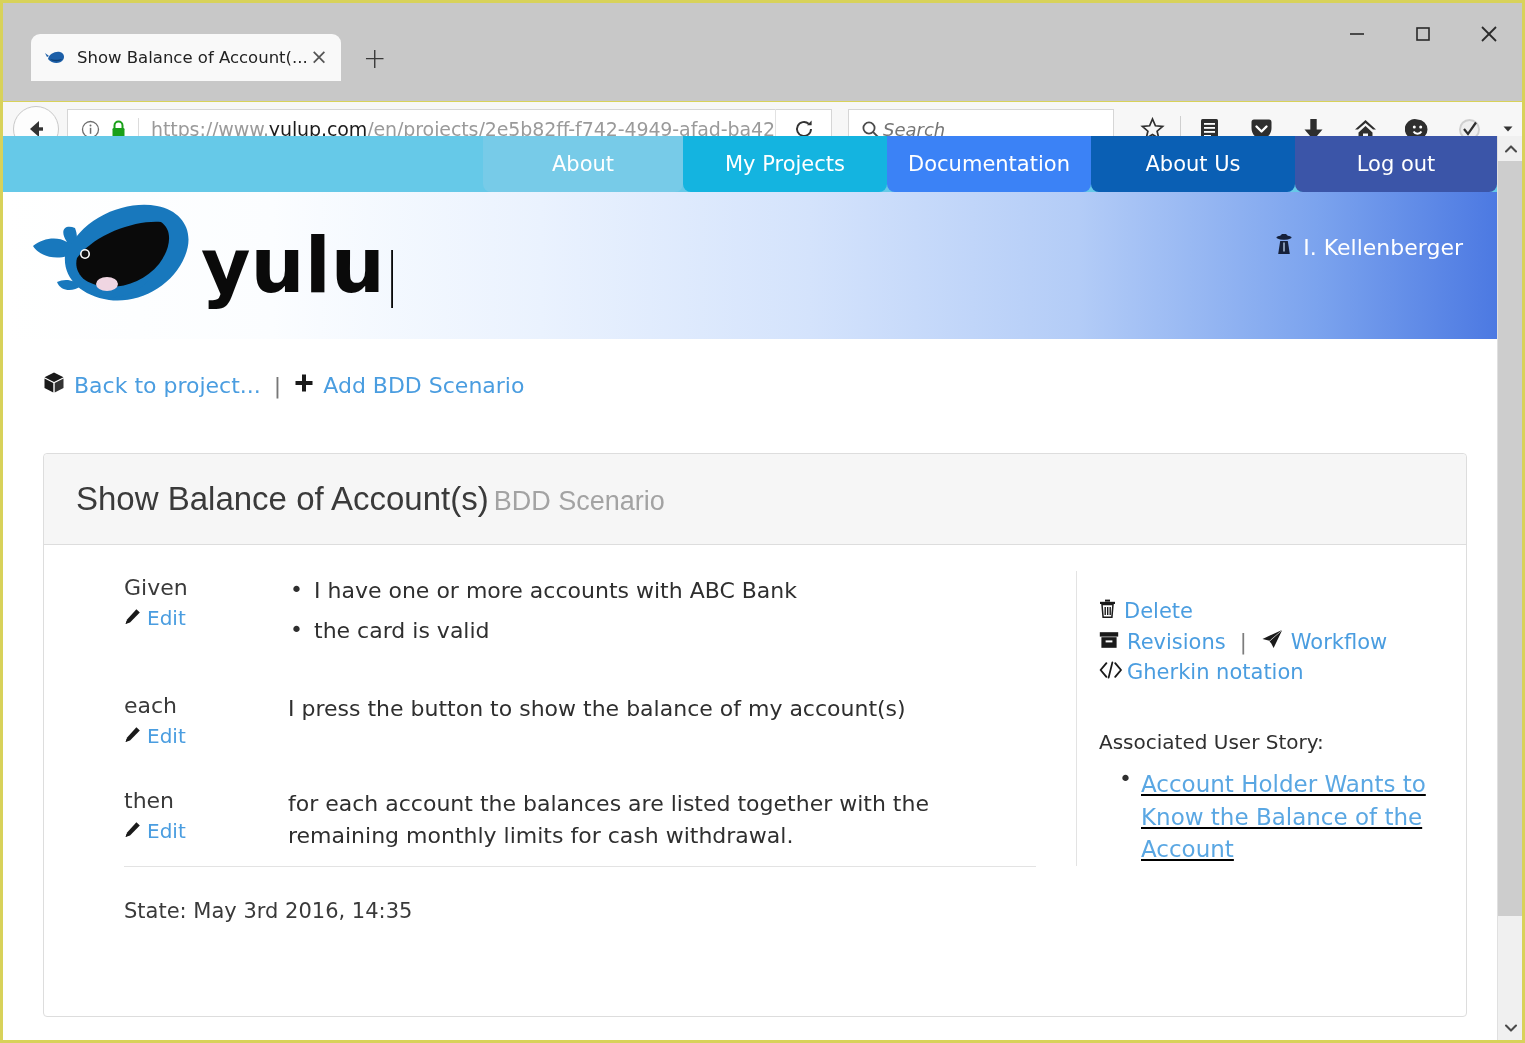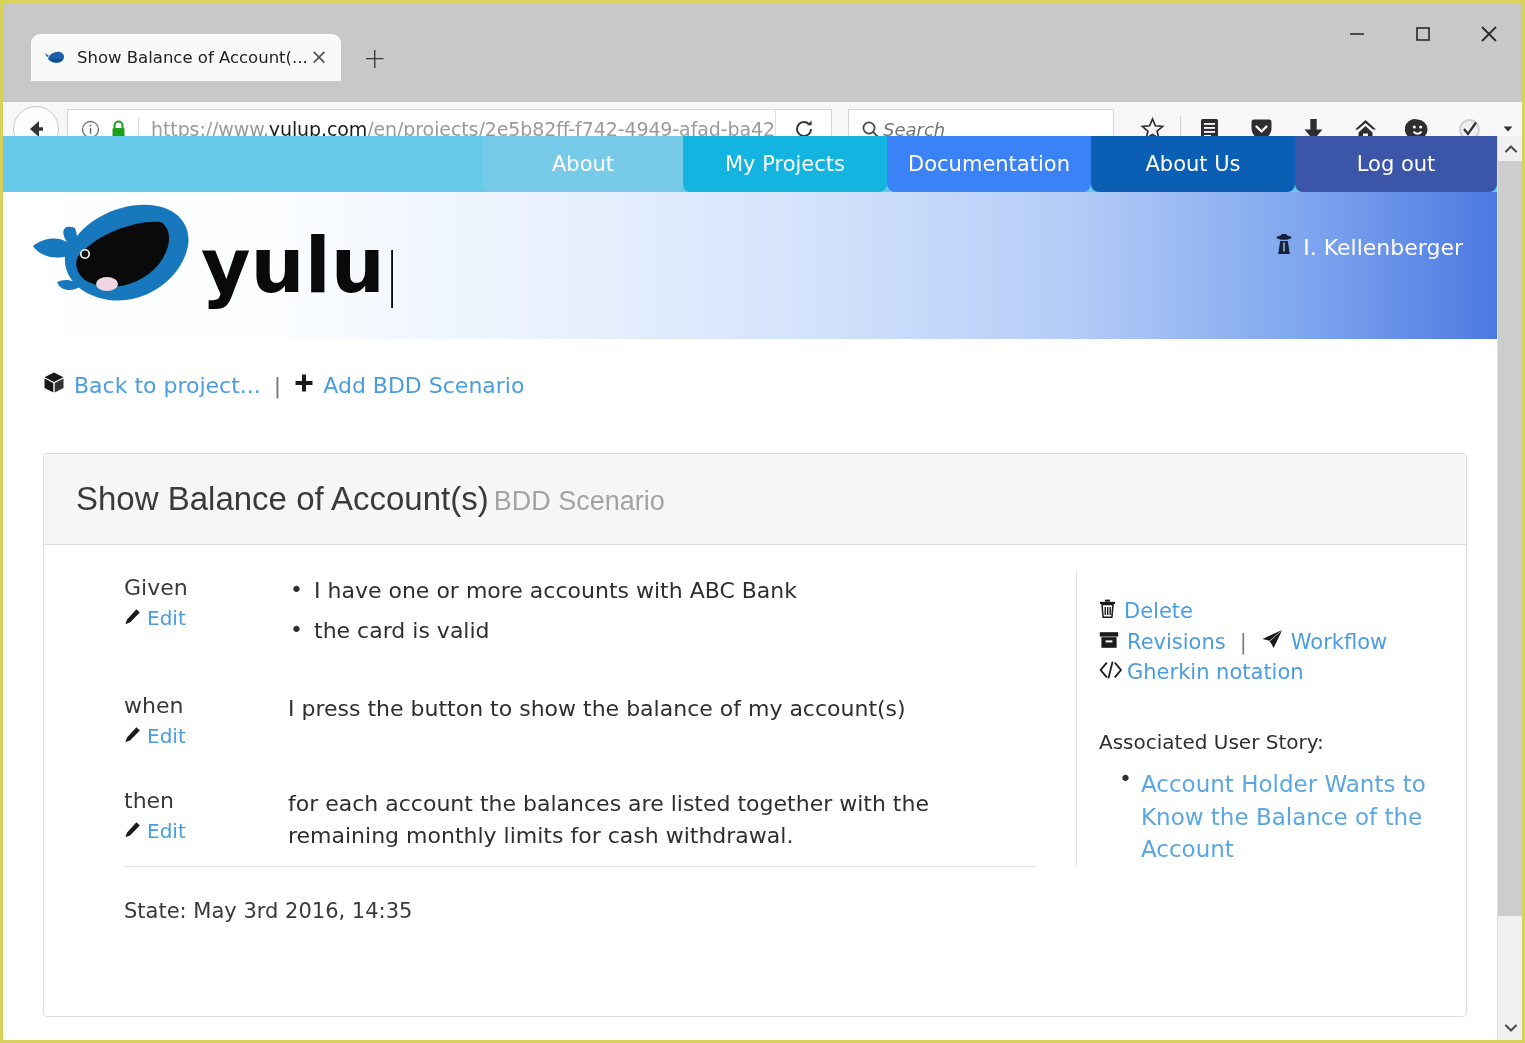--- a/index.html
+++ b/index.html
@@ -327,20 +327,21 @@
   .side-sep { color: #7d7d7d; margin: 0 6px; }
   #story-heading {
     margin-top: 46px;
     font-size: 20px;
     color: #2f2f2f;
   }
   #story-list {
     list-style: none;
     margin-top: 14px;
     padding-left: 42px;
+    text-decoration: underline;
   }
   #story-list li { position: relative; }
   #story-list li:before {
     content: "\2022";
     position: absolute; left: -22px; top: -2px;
     color: #2f2f2f; font-size: 22px;
   }
   #story-list a {
     color: #5aa7e3;
     text-decoration: none;
@@ -613,21 +614,21 @@
               <div class="step-content">
                 <ul>
                   <li>I have one or more accounts with ABC Bank</li>
                   <li>the card is valid</li>
                 </ul>
               </div>
             </div>
 
             <div class="step" style="margin-bottom:40px;">
               <div class="step-label">
-                <div>when</div>
+                <div>each</div>
                 <div class="step-edit">
                   <span>
                     <svg width="17" height="17" viewBox="0 0 17 17">
                       <path d="M12.4 1.2 L15.8 4.6 L6 14.4 L1.6 15.9 L3.1 11.5 Z" fill="#1a1a1a"></path>
                       <path d="M2.6 13 L4 14.4 L1.6 15.9 Z" fill="#1a1a1a"></path>
                     </svg>
                   </span>
                   <span>Edit</span>
                 </div>
               </div>

